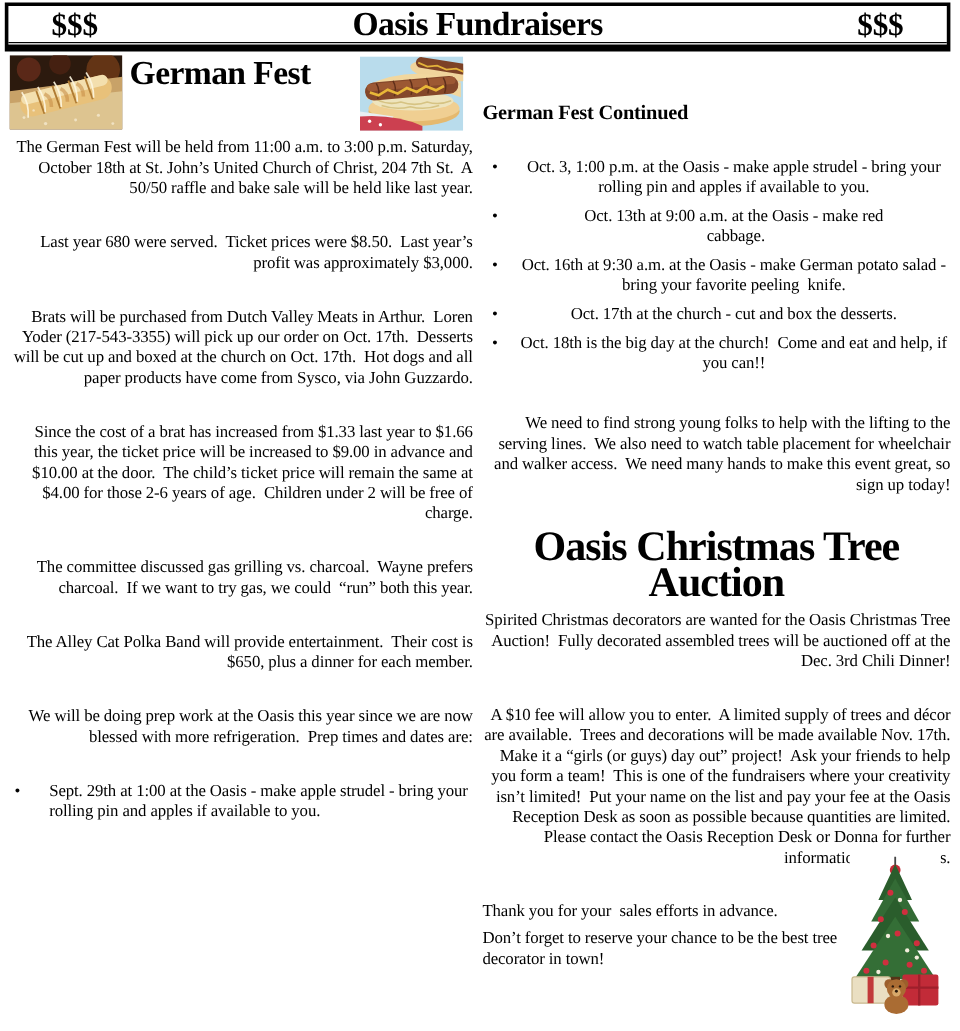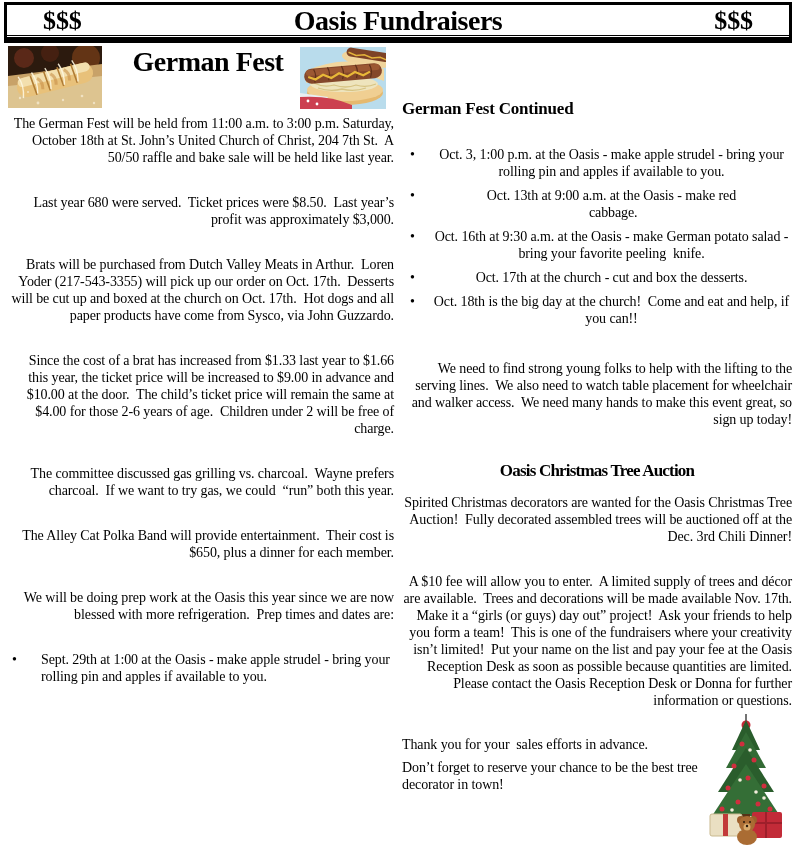--- a/index.html
+++ b/index.html
@@ -12,39 +12,39 @@
   .header-box{
     position:absolute;left:4px;top:2px;width:788px;height:41px;box-sizing:border-box;
     border:3px solid #000;border-bottom-width:6px;
     display:flex;align-items:center;justify-content:space-between;padding:0 36px;
   }
   .header-box::after{content:"";position:absolute;left:0;right:0;bottom:1px;height:1px;background:#000;}
   .hdr-dollar{font-weight:bold;font-size:26px;line-height:30px;}
   .hdr-title{font-weight:bold;font-size:28px;line-height:32px;letter-spacing:-0.5px;}
   
   .left-col{position:absolute;left:8px;top:45px;width:386px;}
-  .right-col{position:absolute;left:402px;top:84px;width:390px;margin-top:15px;}
+  .right-col{position:absolute;left:402px;top:84px;width:390px;}
   .para{margin:0 0 28px 0;white-space:pre-wrap;text-align:right;}
   
   .left-head{position:relative;height:70px;}
   .img-strudel{position:absolute;left:0;top:1px;width:94px;height:62px;}
-  .gf-title{position:absolute;left:100px;top:2px;width:200px;text-align:center;
+  .gf-title{position:absolute;left:100px;top:2px;width:200px;text-align:left;
             font-weight:bold;font-size:28px;line-height:30px;letter-spacing:-0.5px;}
   .img-brat{position:absolute;left:292px;top:2px;width:86px;height:62px;}
   
   ul.blist{list-style:none;margin:0;padding:0;}
   ul.blist li{position:relative;line-height:17px;margin-bottom:7px;white-space:pre-wrap;}
   ul.prep li{padding-left:33px;}
   ul.prep li::before{content:"\2022";position:absolute;left:4px;top:0;}
   ul.schedule{margin-bottom:33px;text-align:center;}
   ul.schedule li{padding-left:29px;}
   ul.schedule li::before{content:"\2022";position:absolute;left:8px;top:0;}
   
   .gfc-title{font-weight:bold;font-size:17px;line-height:20px;margin:0 0 27px 0;letter-spacing:-0.2px;}
-  .auction-title{font-weight:bold;font-size:17px;line-height:30px;text-align:center;
+  .auction-title{font-weight:bold;font-size:35px;line-height:30px;text-align:center;
                  margin:18px 0 8px 0;letter-spacing:-0.8px;}
   .bold-note{font-weight:bold;width:305px;margin:0 0 4px 0;white-space:pre-wrap;}
   .thanks{width:305px;margin:0 0 6px 0;white-space:pre-wrap;}
   .closing{width:305px;margin:0;white-space:pre-wrap;}
   .tree-photo{position:absolute;left:708px;top:710px;width:76px;height:136px;}
   svg{display:block;width:100%;height:100%;}
 </style>
 </head>
 <body>
 

